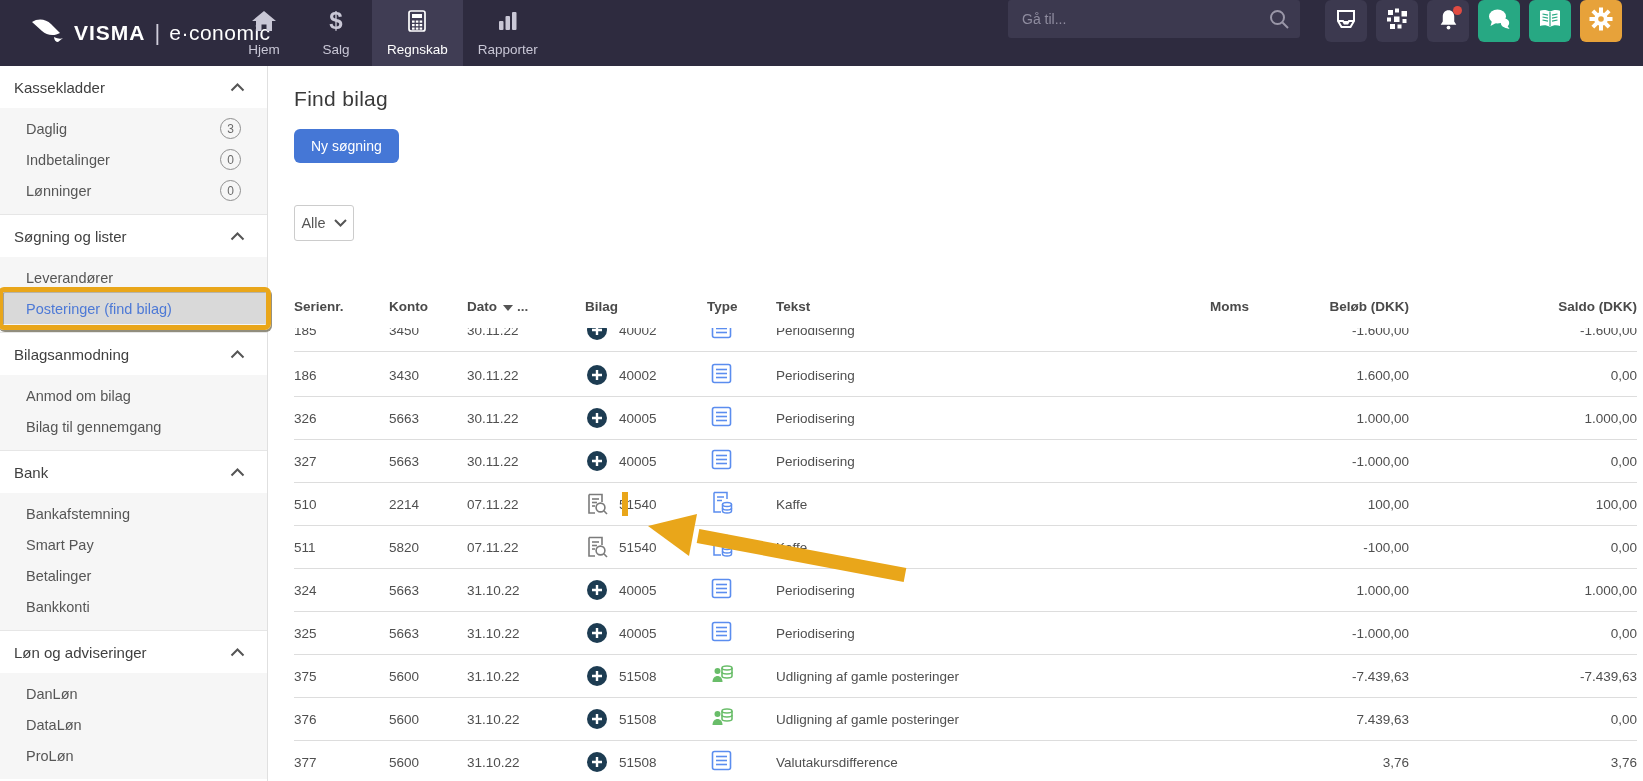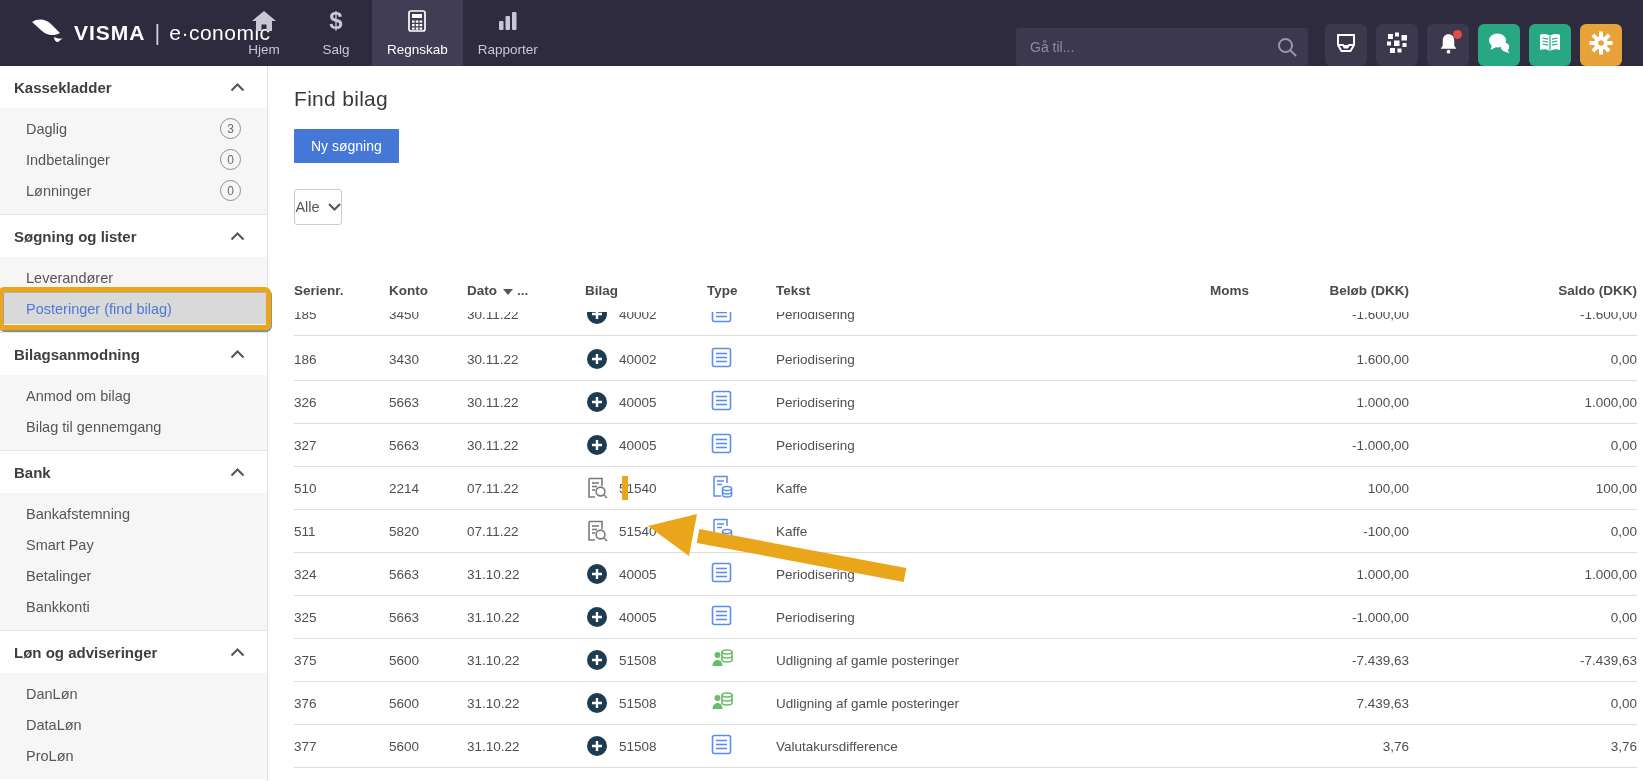--- a/index.html
+++ b/index.html
@@ -12,56 +12,56 @@
   .brand { display:flex; align-items:center; padding-left:30px; width:228px; color:#fff; }
   .brand .swoosh { margin-right:10px; }
   .brand .visma { font-size:21px; font-weight:bold; letter-spacing:1px; }
   .brand .pipe { font-weight:300; font-size:22px; margin:0 9px; color:#cfcdda; }
   .brand .product { font-size:21px; font-weight:300; letter-spacing:.5px; }
   .nav-tabs { display:flex; }
   .nav-tab { display:flex; flex-direction:column; align-items:center; justify-content:center;
              padding:0 15px; min-width:72px; color:#c9c7d6; cursor:pointer; gap:5px; }
   .nav-tab.active { background:#403d54; color:#fff; }
   .nav-tab .tlabel { font-size:13.5px; }
-  .nav-right { margin-left:auto; display:flex; align-items:flex-end; gap:11px; padding-right:21px;padding-left:20px; }
+  .nav-right { margin-left:auto; display:flex; align-items:flex-start; gap:19px; padding-right:21px;padding-left:20px; }
   .searchbox { position:relative; width:292px; height:38px; margin-right:6px; }
   .searchbox input { width:100%; height:100%; background:#3c394f; border:none; border-radius:3px;
                      color:#d6d4e0; font-size:14px; padding:0 38px 0 14px; outline:none;
                      font-family:"Liberation Sans", sans-serif;}
   .searchbox input::placeholder { color:#8f8c9f; }
   .searchbox .mag { position:absolute; right:10px; top:8px; }
   .ibtn { width:42px; height:42px; border-radius:6px; display:flex; align-items:center;
           justify-content:center; cursor:pointer; position:relative; }
 
   
   .sidebar { position:absolute; left:0; top:66px; width:268px; bottom:0; background:#fff;
              border-right:1px solid #e0e0e0; z-index:10; }
   .sb-section { border-top:1px solid #e6e6e6; }
   .sb-section:first-child { border-top:none; }
   .sb-header { height:42px; display:flex; align-items:center; justify-content:space-between;
-               padding:0 22px 0 14px; background:#fff; cursor:pointer;font-weight:bold; }
+               padding:0 22px 0 14px; background:#fff; cursor:pointer; }
   .sb-header .sb-title { font-size:15px; color:#3f3f3f; }
   .sb-items { background:#f6f6f6; padding:5px 0 8px; }
   .sb-item { height:31px; display:flex; align-items:center; justify-content:space-between;
              padding:0 26px; font-size:14.5px; color:#565656; cursor:pointer; position:relative; }
   .sb-item.selected { background:#d9d9d9; color:#4d79d6; }
   .badge { width:21px; height:21px; border:1.5px solid #8f8f8f; border-radius:50%;
            display:flex; align-items:center; justify-content:center; font-size:12px; color:#6b6b6b; }
   .annot-box1 { position:absolute; left:-2px; right:-4px; top:-6px; bottom:-6px;
                 border:5px solid #e9a61a; border-radius:6px; z-index:6; pointer-events:none;
                 box-shadow:1px 2px 0 0 rgba(62,55,25,.55), inset 1px 1px 0 0 rgba(62,55,25,.35); }
 
   
   .main { position:absolute; left:269px; top:66px; right:0; bottom:0; background:#fff;
           padding:21px 6px 0 25px; }
   .page-title { font-size:21px; font-weight:400; color:#3a3a3a; letter-spacing:.3px; margin-bottom:18px; }
   .btn-primary { display:inline-block; background:#4577d6; color:#fff; font-size:14px;
-                 border:none; border-radius:1px; padding:9px 17px; cursor:pointer; margin-bottom:26px;
+                 border:none; border-radius:6px; padding:9px 17px; cursor:pointer; margin-bottom:42px;
                  font-family:"Liberation Sans", sans-serif; }
-  .filter-dd { width:48px; height:36px; border:1px solid #ccc; border-radius:3px; background:#fff;
+  .filter-dd { width:60px; height:36px; border:1px solid #ccc; border-radius:3px; background:#fff;
                display:flex; align-items:center; justify-content:center; gap:8px; font-size:14.5px;
                color:#555; cursor:pointer; margin-bottom:44px; }
 
   .tgrid { display:grid; grid-template-columns:95px 78px 118px 122px 69px minmax(0,1fr) 130px 160px 228px;
            align-items:center; }
   .thead { height:43px; font-weight:bold; font-size:13.5px; color:#4a4a4a; }
   .thead .num, .trow .num { text-align:right; }
   .trow { height:43px; font-size:13.5px; color:#4f4f4f; border-bottom:1px solid #ddd; cursor:pointer; }
   .row-clip { height:26px; overflow:hidden; position:relative; }
   .row-clip .trow { margin-top:-19px; }

